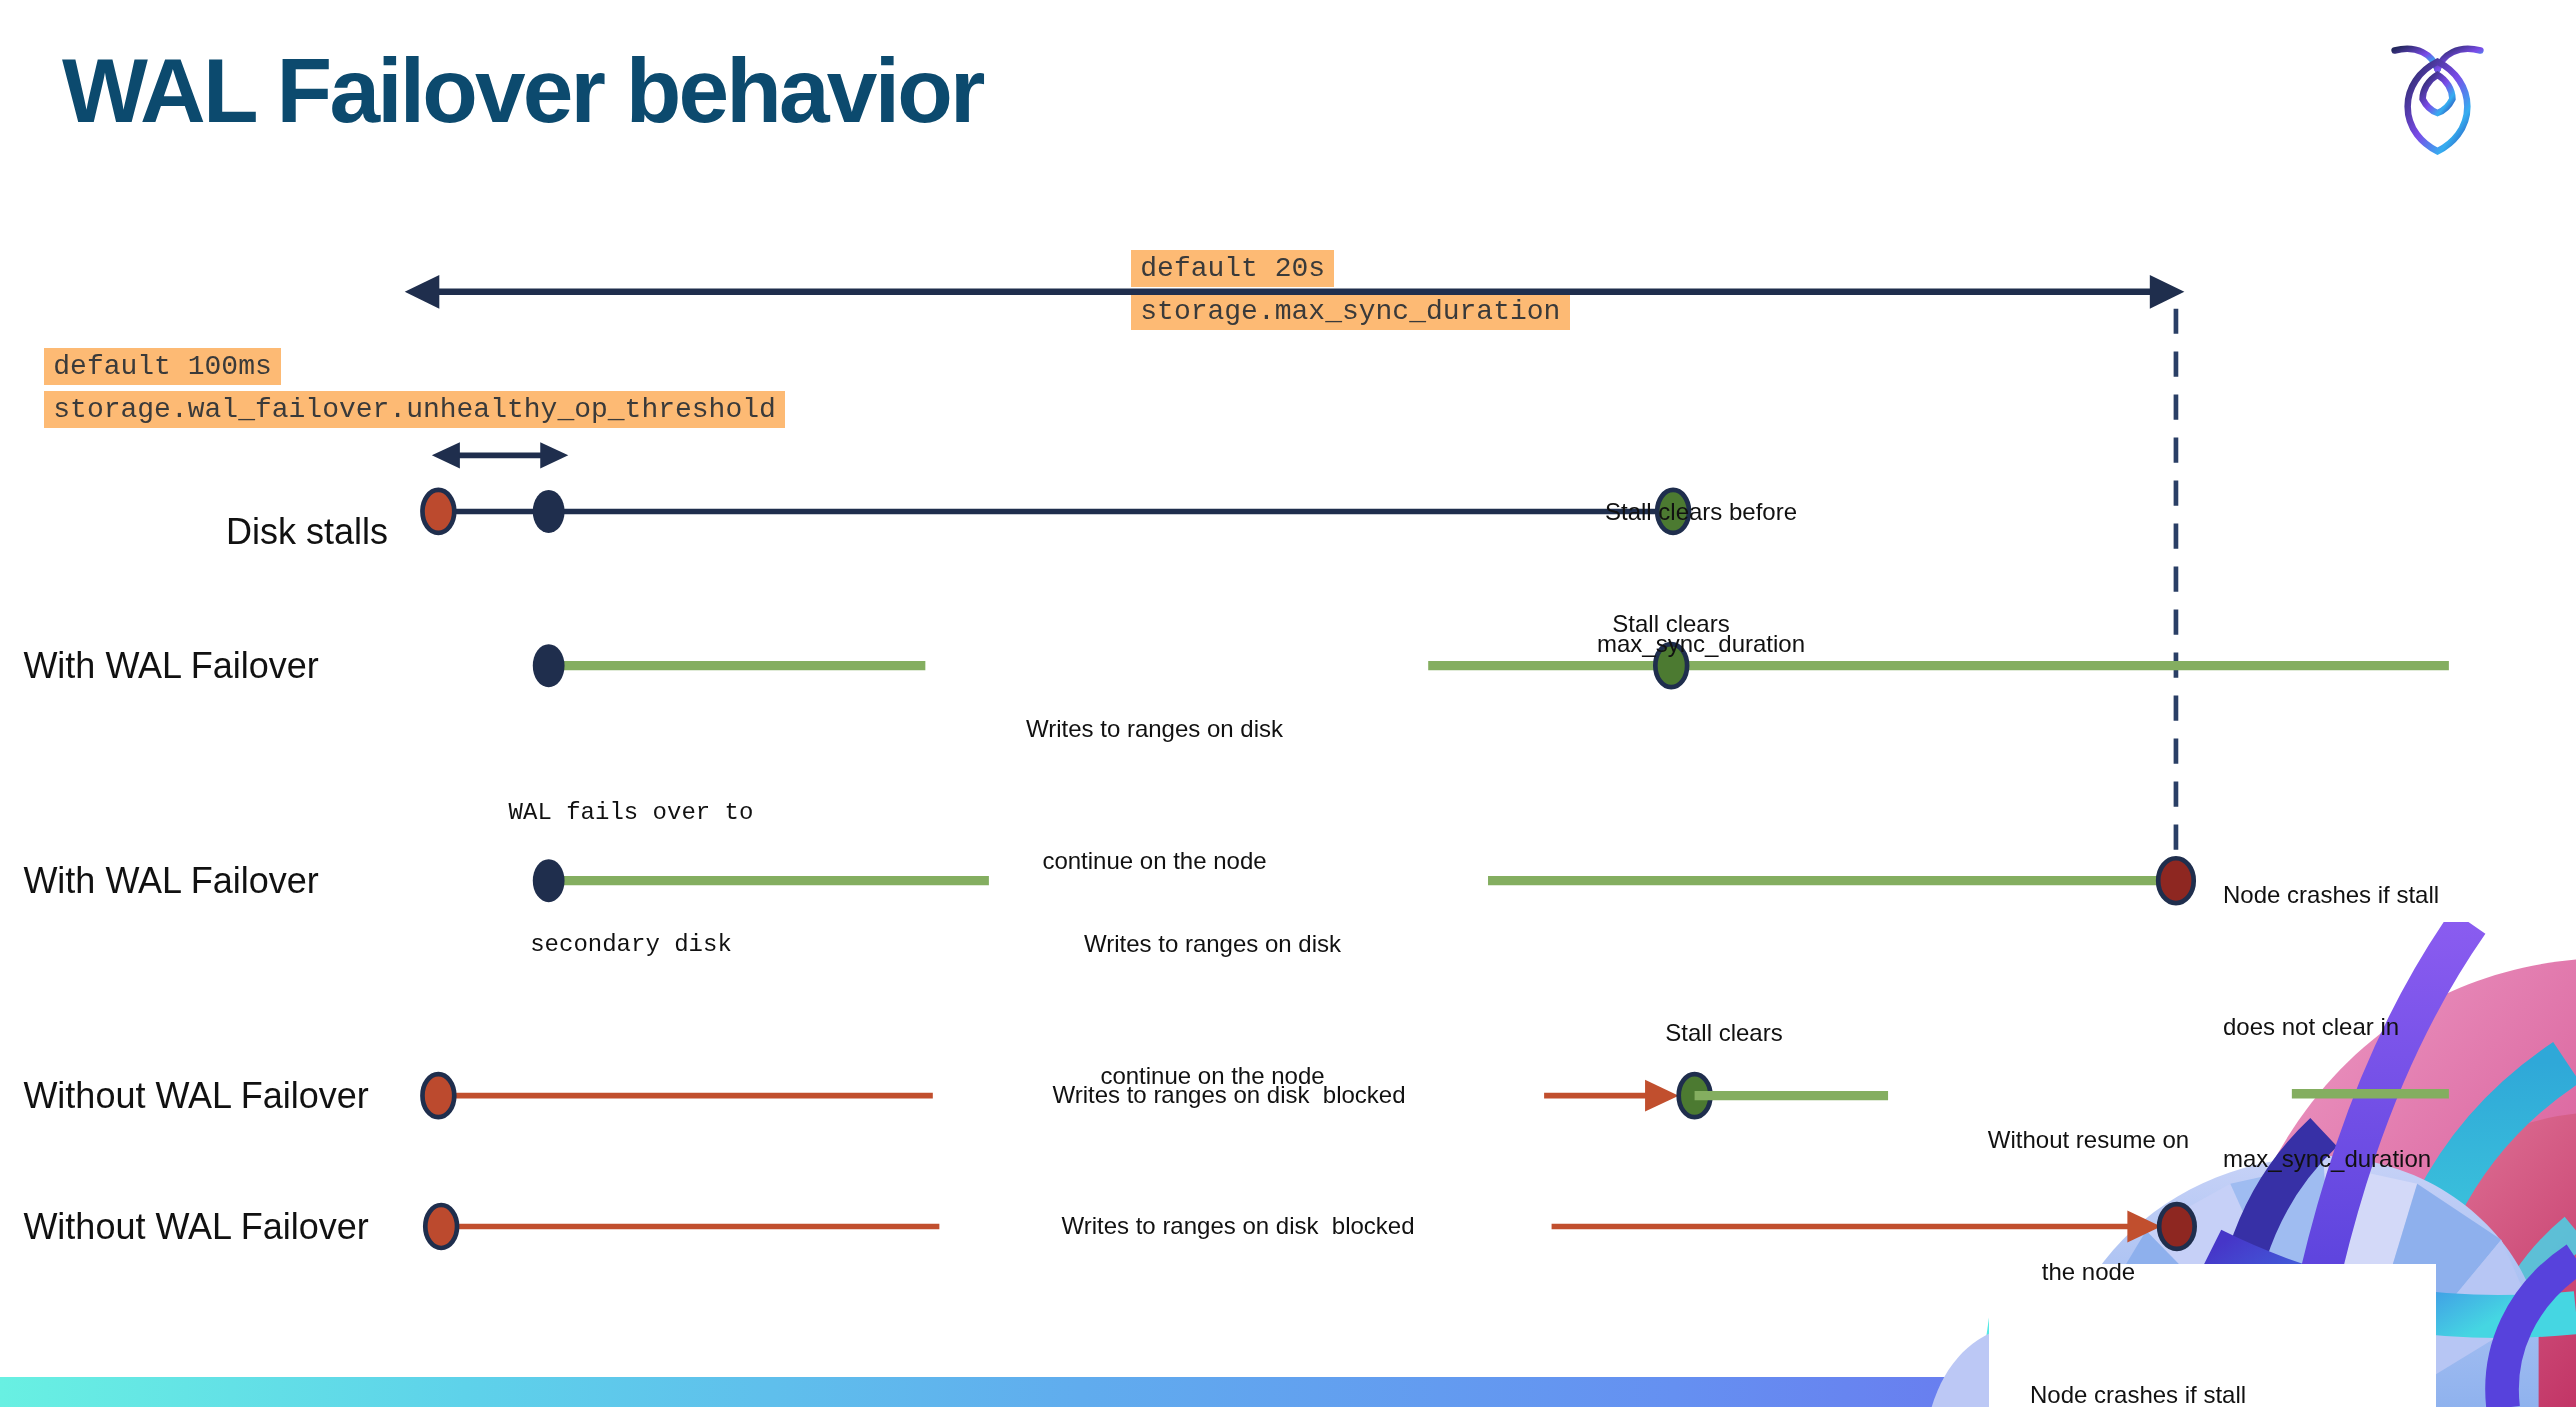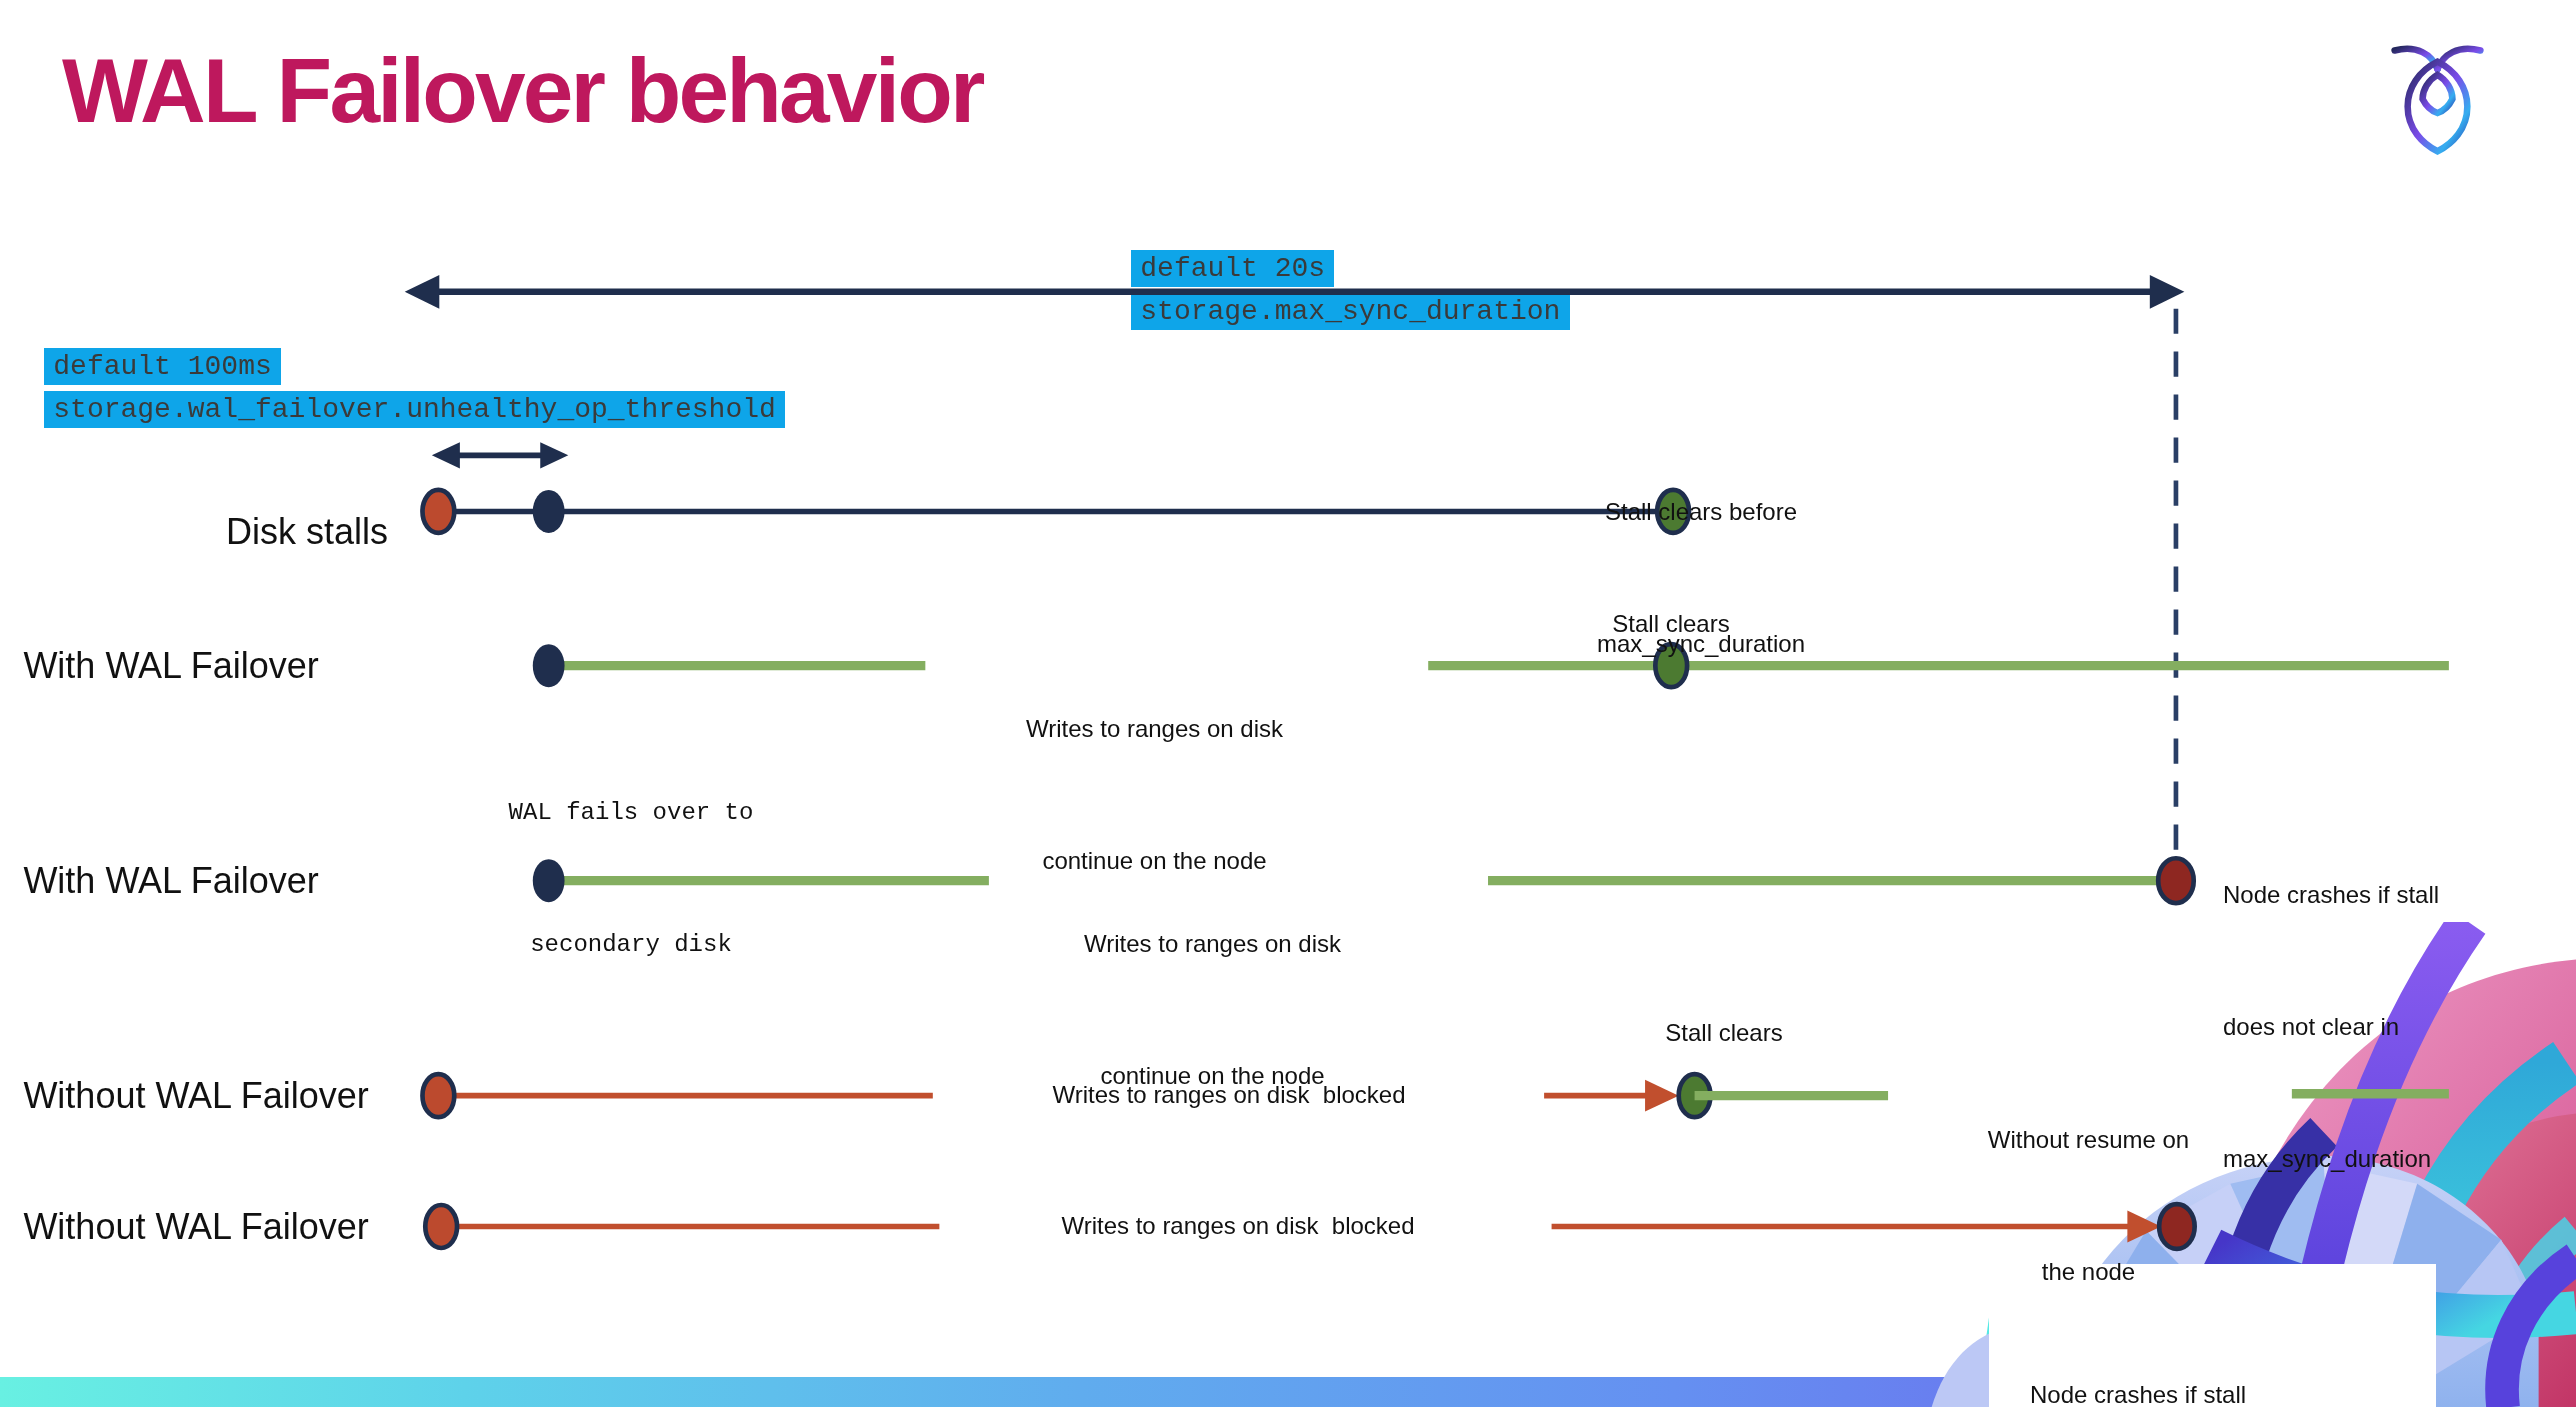--- a/index.html
+++ b/index.html
@@ -1,22 +1,22 @@
 <!DOCTYPE html>
 <html style="font-size:15px"><head>
 <meta charset="utf-8">
 <style>
   html,body{margin:0;padding:0;background:#ffffff;}
   #page{position:relative;width:2576px;height:1408px;overflow:hidden;background:#ffffff;
         font-family:"Liberation Sans", sans-serif;color:#111;}
   .abs{position:absolute;}
-  #title{left:62px;top:39px;font-size:91px;font-weight:bold;letter-spacing:-2.8px;color:#be185d;}
+  #title{left:62px;top:39px;font-size:91px;font-weight:bold;letter-spacing:-2.8px;color:#0c4a6e;}
   .codebox{display:flex;flex-direction:column;align-items:flex-start;gap:6.5px;
            font-family:"Liberation Mono","DejaVu Sans Mono",monospace;font-size:28px;color:#3a3a3a;}
-  .codebox span{background:#0ea5e9;padding:2.8px 9.3px;white-space:pre;}
+  .codebox span{background:#fdba74;padding:2.8px 9.3px;white-space:pre;}
   .ann{font-size:24px;line-height:44px;white-space:pre-wrap;}
   .center{text-align:center;}
   .right{text-align:right;margin-top:20px;}
   .line{display:block;}
   .rowlabel{font-size:36px;line-height:41px;}
   #bottom-bar{left:0;top:1377px;width:2576px;height:31px;
      background:linear-gradient(90deg,#68F0E2 0%,#5ED2EA 18%,#60ACEE 42%,#6590F1 65%,#6B6FEE 85%,#6C55E9 100%);}
   #artwork{left:1922px;top:922px;width:654px;height:486px;}
   #overlay{left:0;top:0;width:2576px;height:1408px;z-index:6;pointer-events:none;}
   #crash-box{left:1989px;top:1264px;width:447px;height:144px;background:#ffffff;z-index:5;

